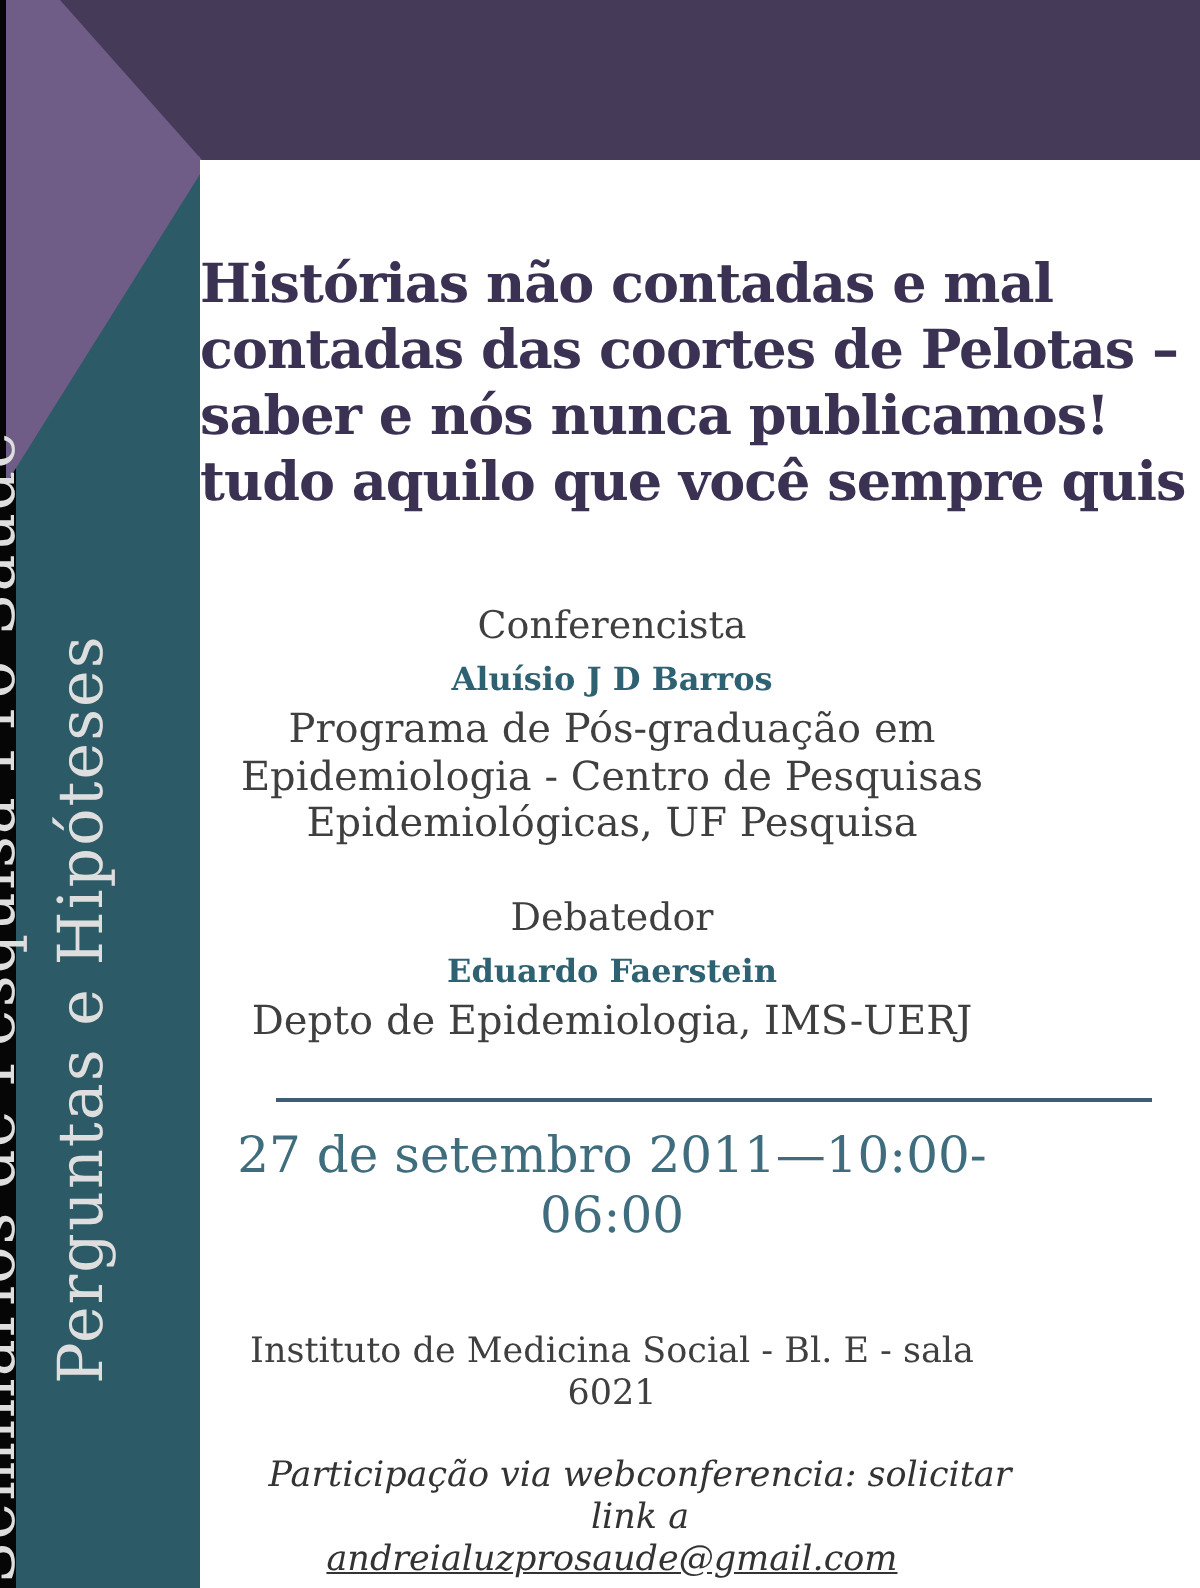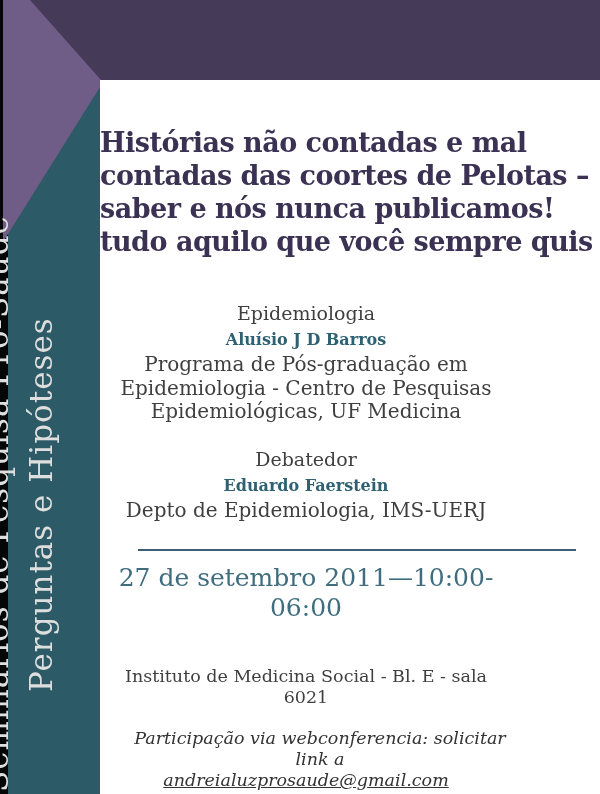--- a/index.html
+++ b/index.html
@@ -206,26 +206,26 @@
 
   <div class="content">
 
     <h1 class="title">
       <span class="title-line">Histórias não contadas e mal</span>
       <span class="title-line">contadas das coortes de Pelotas –</span>
       <span class="title-line">saber e nós nunca publicamos!</span>
       <span class="title-line">tudo aquilo que você sempre quis</span>
     </h1>
 
-    <div class="role-label">Epidemiologia</div>
+    <div class="role-label">Conferencista</div>
     <div class="speaker-name">Aluísio J D Barros</div>
     <div class="affiliation">
       <span class="aff-line">Programa de Pós-graduação em</span>
       <span class="aff-line">Epidemiologia - Centro de Pesquisas</span>
-      <span class="aff-line">Epidemiológicas, UF Medicina</span>
+      <span class="aff-line">Epidemiológicas, UF Pesquisa</span>
     </div>
 
     <div class="role-label second">Debatedor</div>
     <div class="speaker-name">Eduardo Faerstein</div>
     <div class="affiliation">Depto de Epidemiologia, IMS-UERJ</div>
 
     <hr class="divider">
 
     <div class="datetime">27 de setembro 2011—10:00-06:00</div>
 

